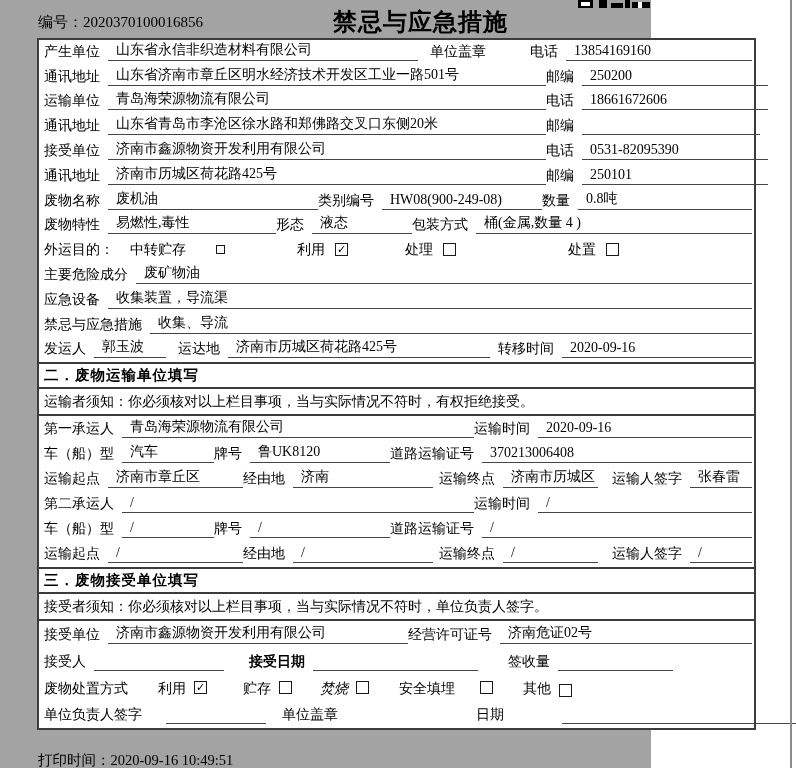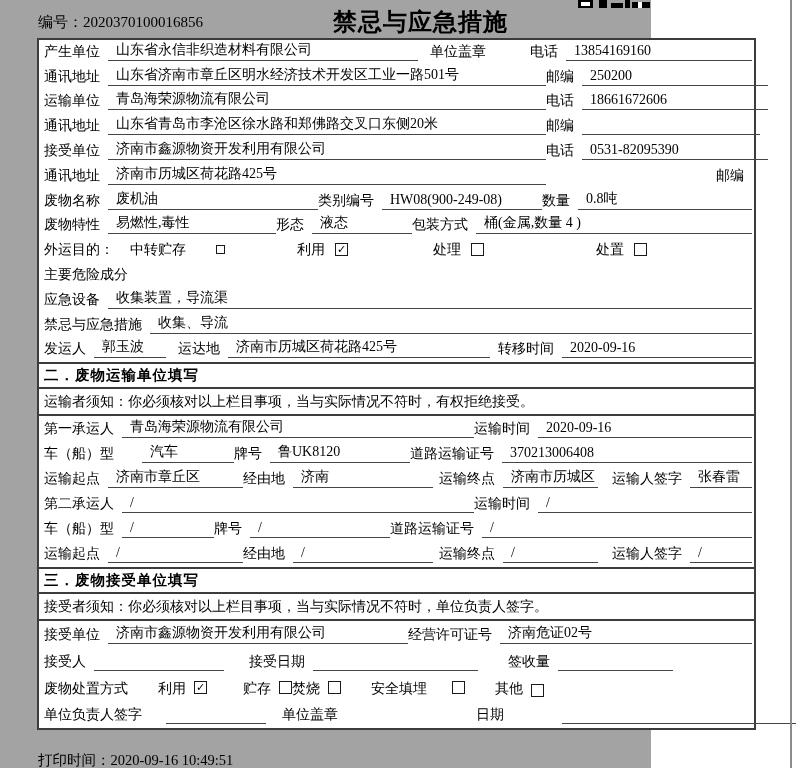--- a/index.html
+++ b/index.html
@@ -96,20 +96,21 @@
           <div class="seg-field" style="width: 438px;">济南市鑫源物资开发利用有限公司</div>
           <div class="seg-sp"></div>
           <div class="seg-label">电话</div>
           <div class="seg-field" style="width: 186px;">0531-82095390</div>
         </div>
         <div class="form-row">
           <div class="seg-label">通讯地址</div>
           <div class="seg-field" style="width: 438px;">济南市历城区荷花路425号</div>
           <div class="seg-sp"></div>
           <div class="seg-label">邮编</div>
+          <div class="seg-field" style="width: 186px;">250101</div>
         </div>
         <div class="form-row">
           <div class="seg-label">废物名称</div>
           <div class="seg-field" style="width: 210px;">废机油</div>
           <div class="seg-label">类别编号</div>
           <div class="seg-field" style="width: 160px;">HW08(900-249-08)</div>
           <div class="seg-label">数量</div>
           <div class="seg-field fill">0.8吨</div>
         </div>
         <div class="form-row">
@@ -123,31 +124,32 @@
         <div class="form-row">
           <div class="seg-label">外运目的：</div>
           <div class="seg-cb" style="margin-left: 8px;">
             <div class="seg-cb-label">中转贮存</div>
             <div class="cbox small" style="margin-left: 30px;"></div>
           </div>
           <div class="seg-cb" style="margin-left: 72px;">
             <div class="seg-cb-label">利用</div>
             <div class="cbox" style="margin-left: 10px;">✓</div>
           </div>
-          <div class="seg-cb" style="margin-left: 85px;">
+          <div class="seg-cb" style="margin-left: 57px;">
             <div class="seg-cb-label">处理</div>
             <div class="cbox" style="margin-left: 10px;"></div>
           </div>
           <div class="seg-cb" style="margin-left: 112px;">
             <div class="seg-cb-label">处置</div>
             <div class="cbox" style="margin-left: 10px;"></div>
           </div>
         </div>
         <div class="form-row">
           <div class="seg-label">主要危险成分</div>
+          <div class="seg-field fill">废矿物油</div>
         </div>
         <div class="form-row">
           <div class="seg-label">应急设备</div>
           <div class="seg-field fill">收集装置，导流渠</div>
         </div>
         <div class="form-row">
           <div class="seg-label">禁忌与应急措施</div>
           <div class="seg-field fill">收集、导流</div>
         </div>
         <div class="form-row">
@@ -163,21 +165,21 @@
         <div class="sec-header">二．废物运输单位填写</div>
         <div class="notice-row">运输者须知：你必须核对以上栏目事项，当与实际情况不符时，有权拒绝接受。</div>
         <div class="form-row">
           <div class="seg-label">第一承运人</div>
           <div class="seg-field" style="width: 352px;">青岛海荣源物流有限公司</div>
           <div class="seg-label">运输时间</div>
           <div class="seg-field fill">2020-09-16</div>
         </div>
         <div class="form-row">
           <div class="seg-label">车（船）型</div>
-          <div class="seg-field" style="width: 92px; margin-left: 20px;">汽车</div>
+          <div class="seg-field" style="width: 92px;">汽车</div>
           <div class="seg-label">牌号</div>
           <div class="seg-field" style="width: 140px;">鲁UK8120</div>
           <div class="seg-label">道路运输证号</div>
           <div class="seg-field fill">370213006408</div>
         </div>
         <div class="form-row">
           <div class="seg-label">运输起点</div>
           <div class="seg-field" style="width: 135px;">济南市章丘区</div>
           <div class="seg-label">经由地</div>
           <div class="seg-field" style="width: 140px;">济南</div>
@@ -216,36 +218,36 @@
         <div class="notice-row">接受者须知：你必须核对以上栏目事项，当与实际情况不符时，单位负责人签字。</div>
         <div class="form-row">
           <div class="seg-label">接受单位</div>
           <div class="seg-field" style="width: 300px;">济南市鑫源物资开发利用有限公司</div>
           <div class="seg-label">经营许可证号</div>
           <div class="seg-field fill">济南危证02号</div>
         </div>
         <div class="form-row">
           <div class="seg-label">接受人</div>
           <div class="seg-field" style="width: 130px;"></div>
-          <div class="seg-label" style="margin-left: 25px;">接受日期</div>
+          <div class="seg-label" style="margin-left: 25px; font-weight: bold;">接受日期</div>
           <div class="seg-field" style="width: 165px;"></div>
           <div class="seg-label" style="margin-left: 30px;">签收量</div>
           <div class="seg-field" style="width: 115px;"></div>
         </div>
         <div class="form-row">
           <div class="seg-label">废物处置方式</div>
           <div class="seg-cb" style="margin-left: 22px;">
             <div class="seg-cb-label">利用</div>
             <div class="cbox" style="margin-left: 8px;">✓</div>
           </div>
           <div class="seg-cb" style="margin-left: 36px;">
             <div class="seg-cb-label">贮存</div>
             <div class="cbox" style="margin-left: 8px;"></div>
           </div>
-          <div class="seg-cb" style="">
+          <div class="seg-cb" style="margin-left: 28px; font-style: italic;">
             <div class="seg-cb-label">焚烧</div>
             <div class="cbox" style="margin-left: 8px;"></div>
           </div>
           <div class="seg-cb" style="margin-left: 30px; gap: 17px;">
             <div class="seg-cb-label">安全填埋</div>
             <div class="cbox" style="margin-left: 8px;"></div>
           </div>
           <div class="seg-cb" style="margin-left: 30px; align-items: flex-end;">
             <div class="seg-cb-label">其他</div>
             <div class="cbox" style="margin-left: 8px;"></div>

